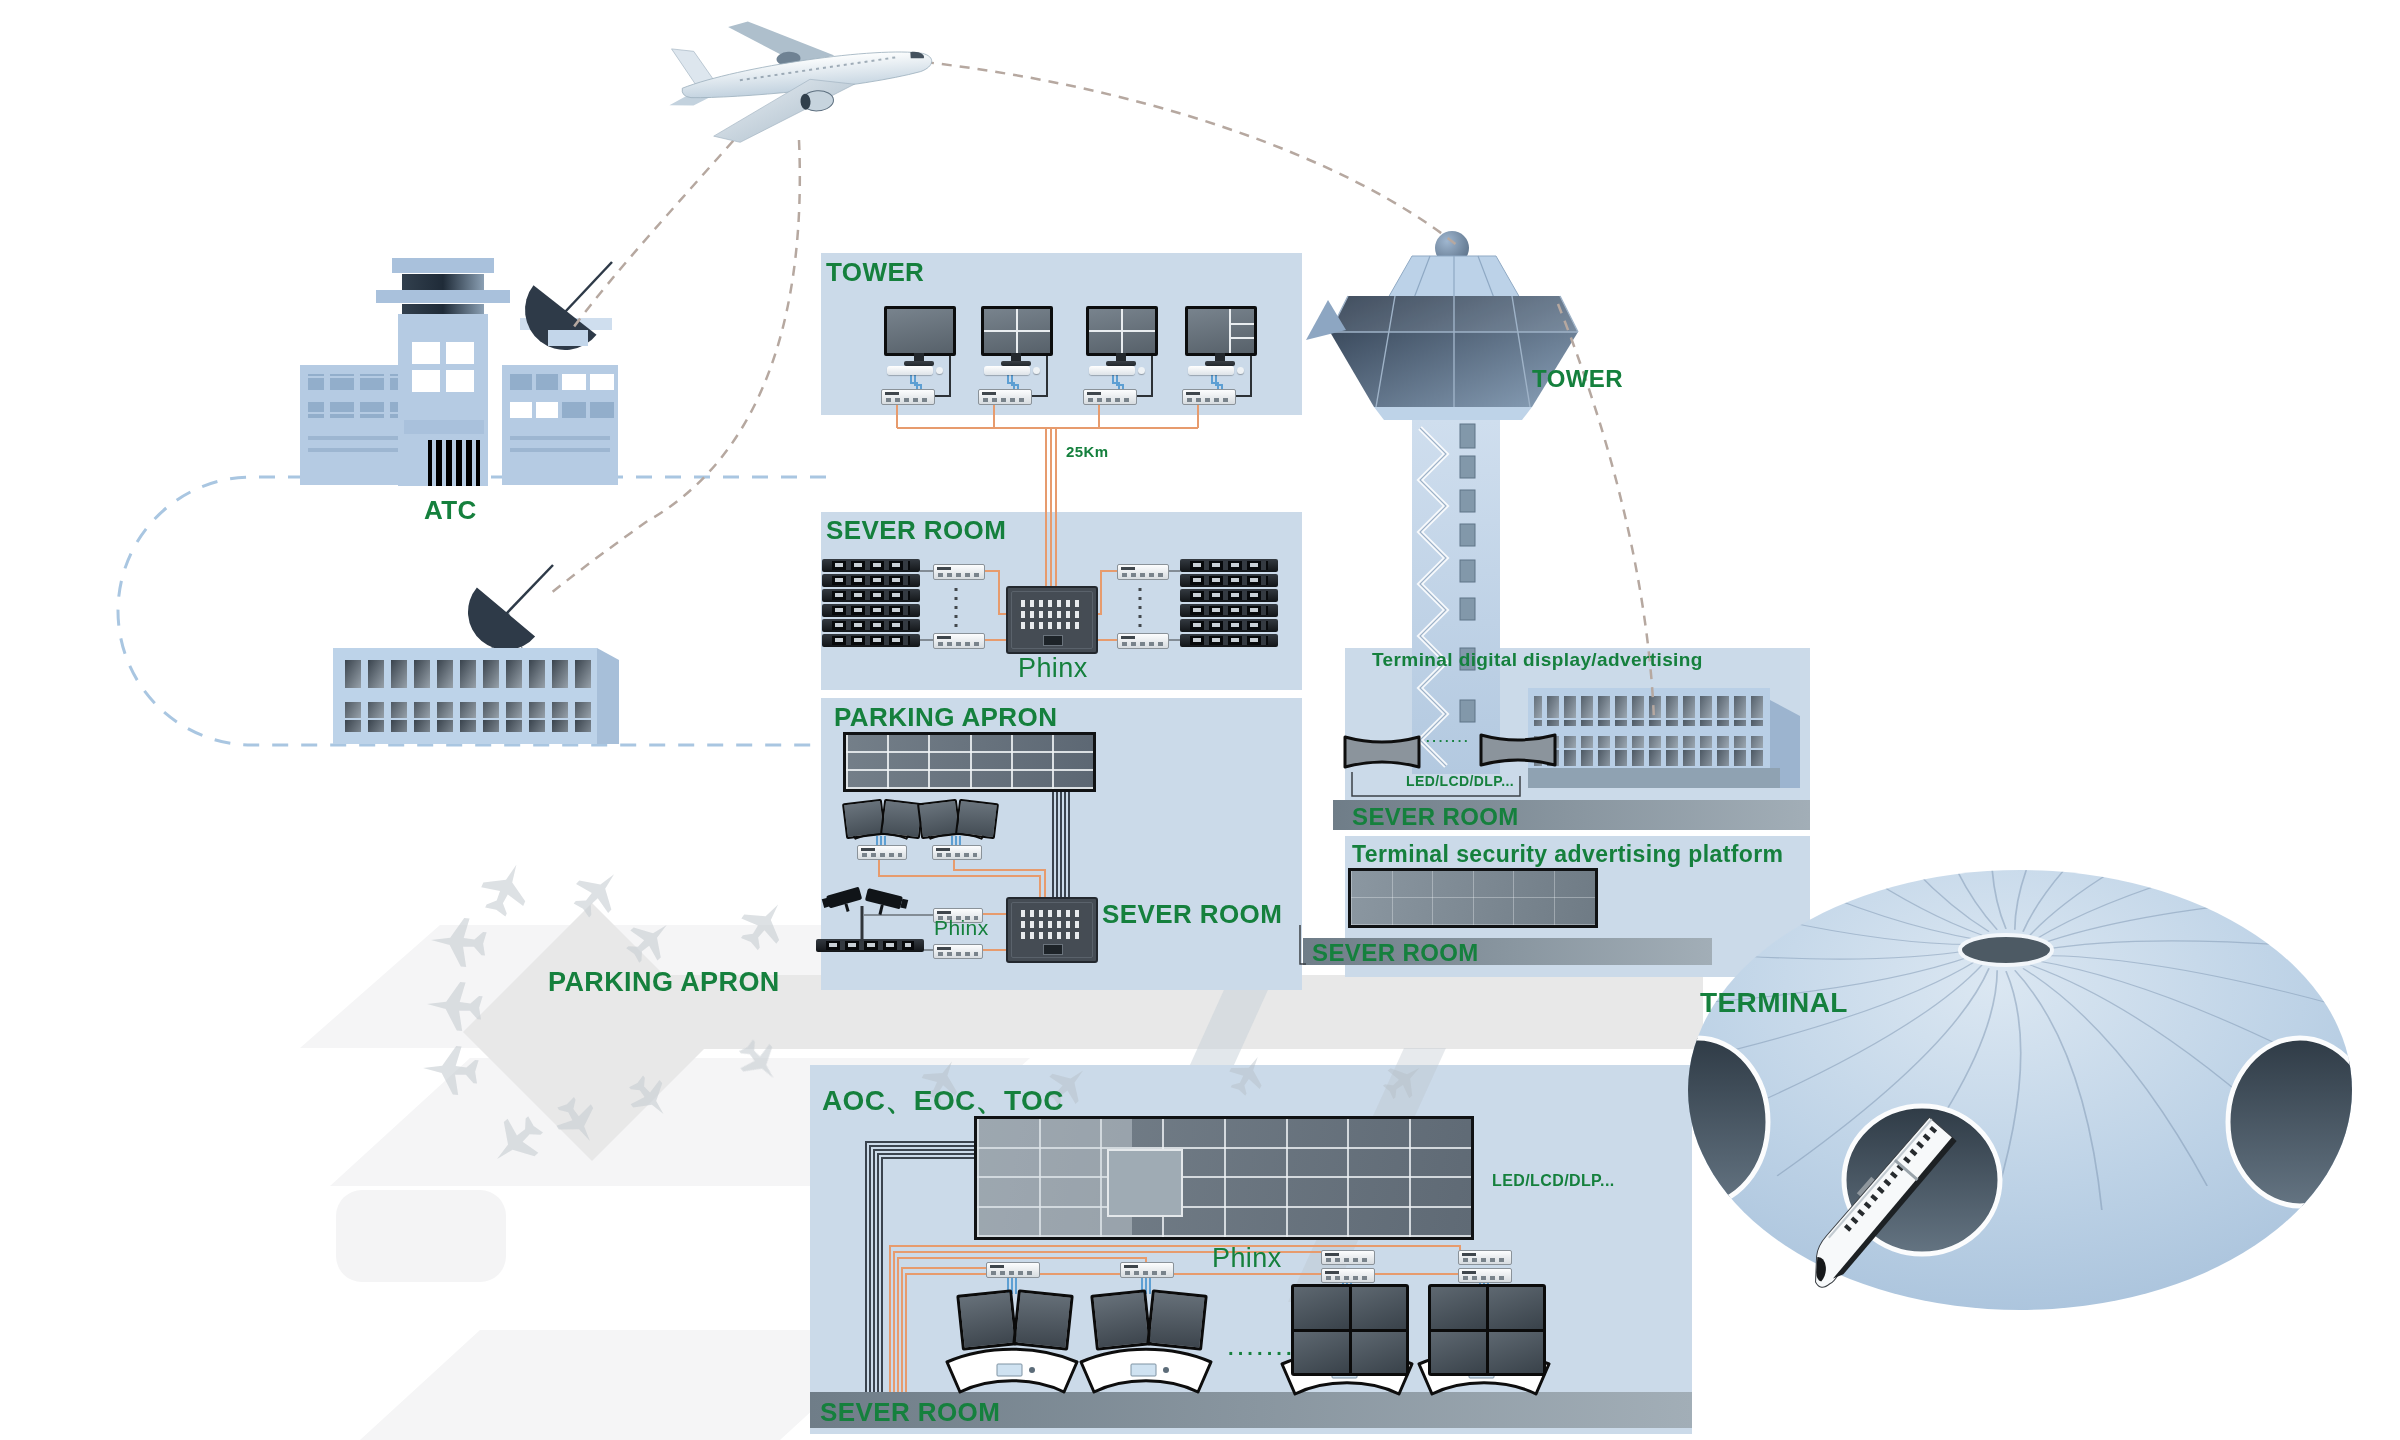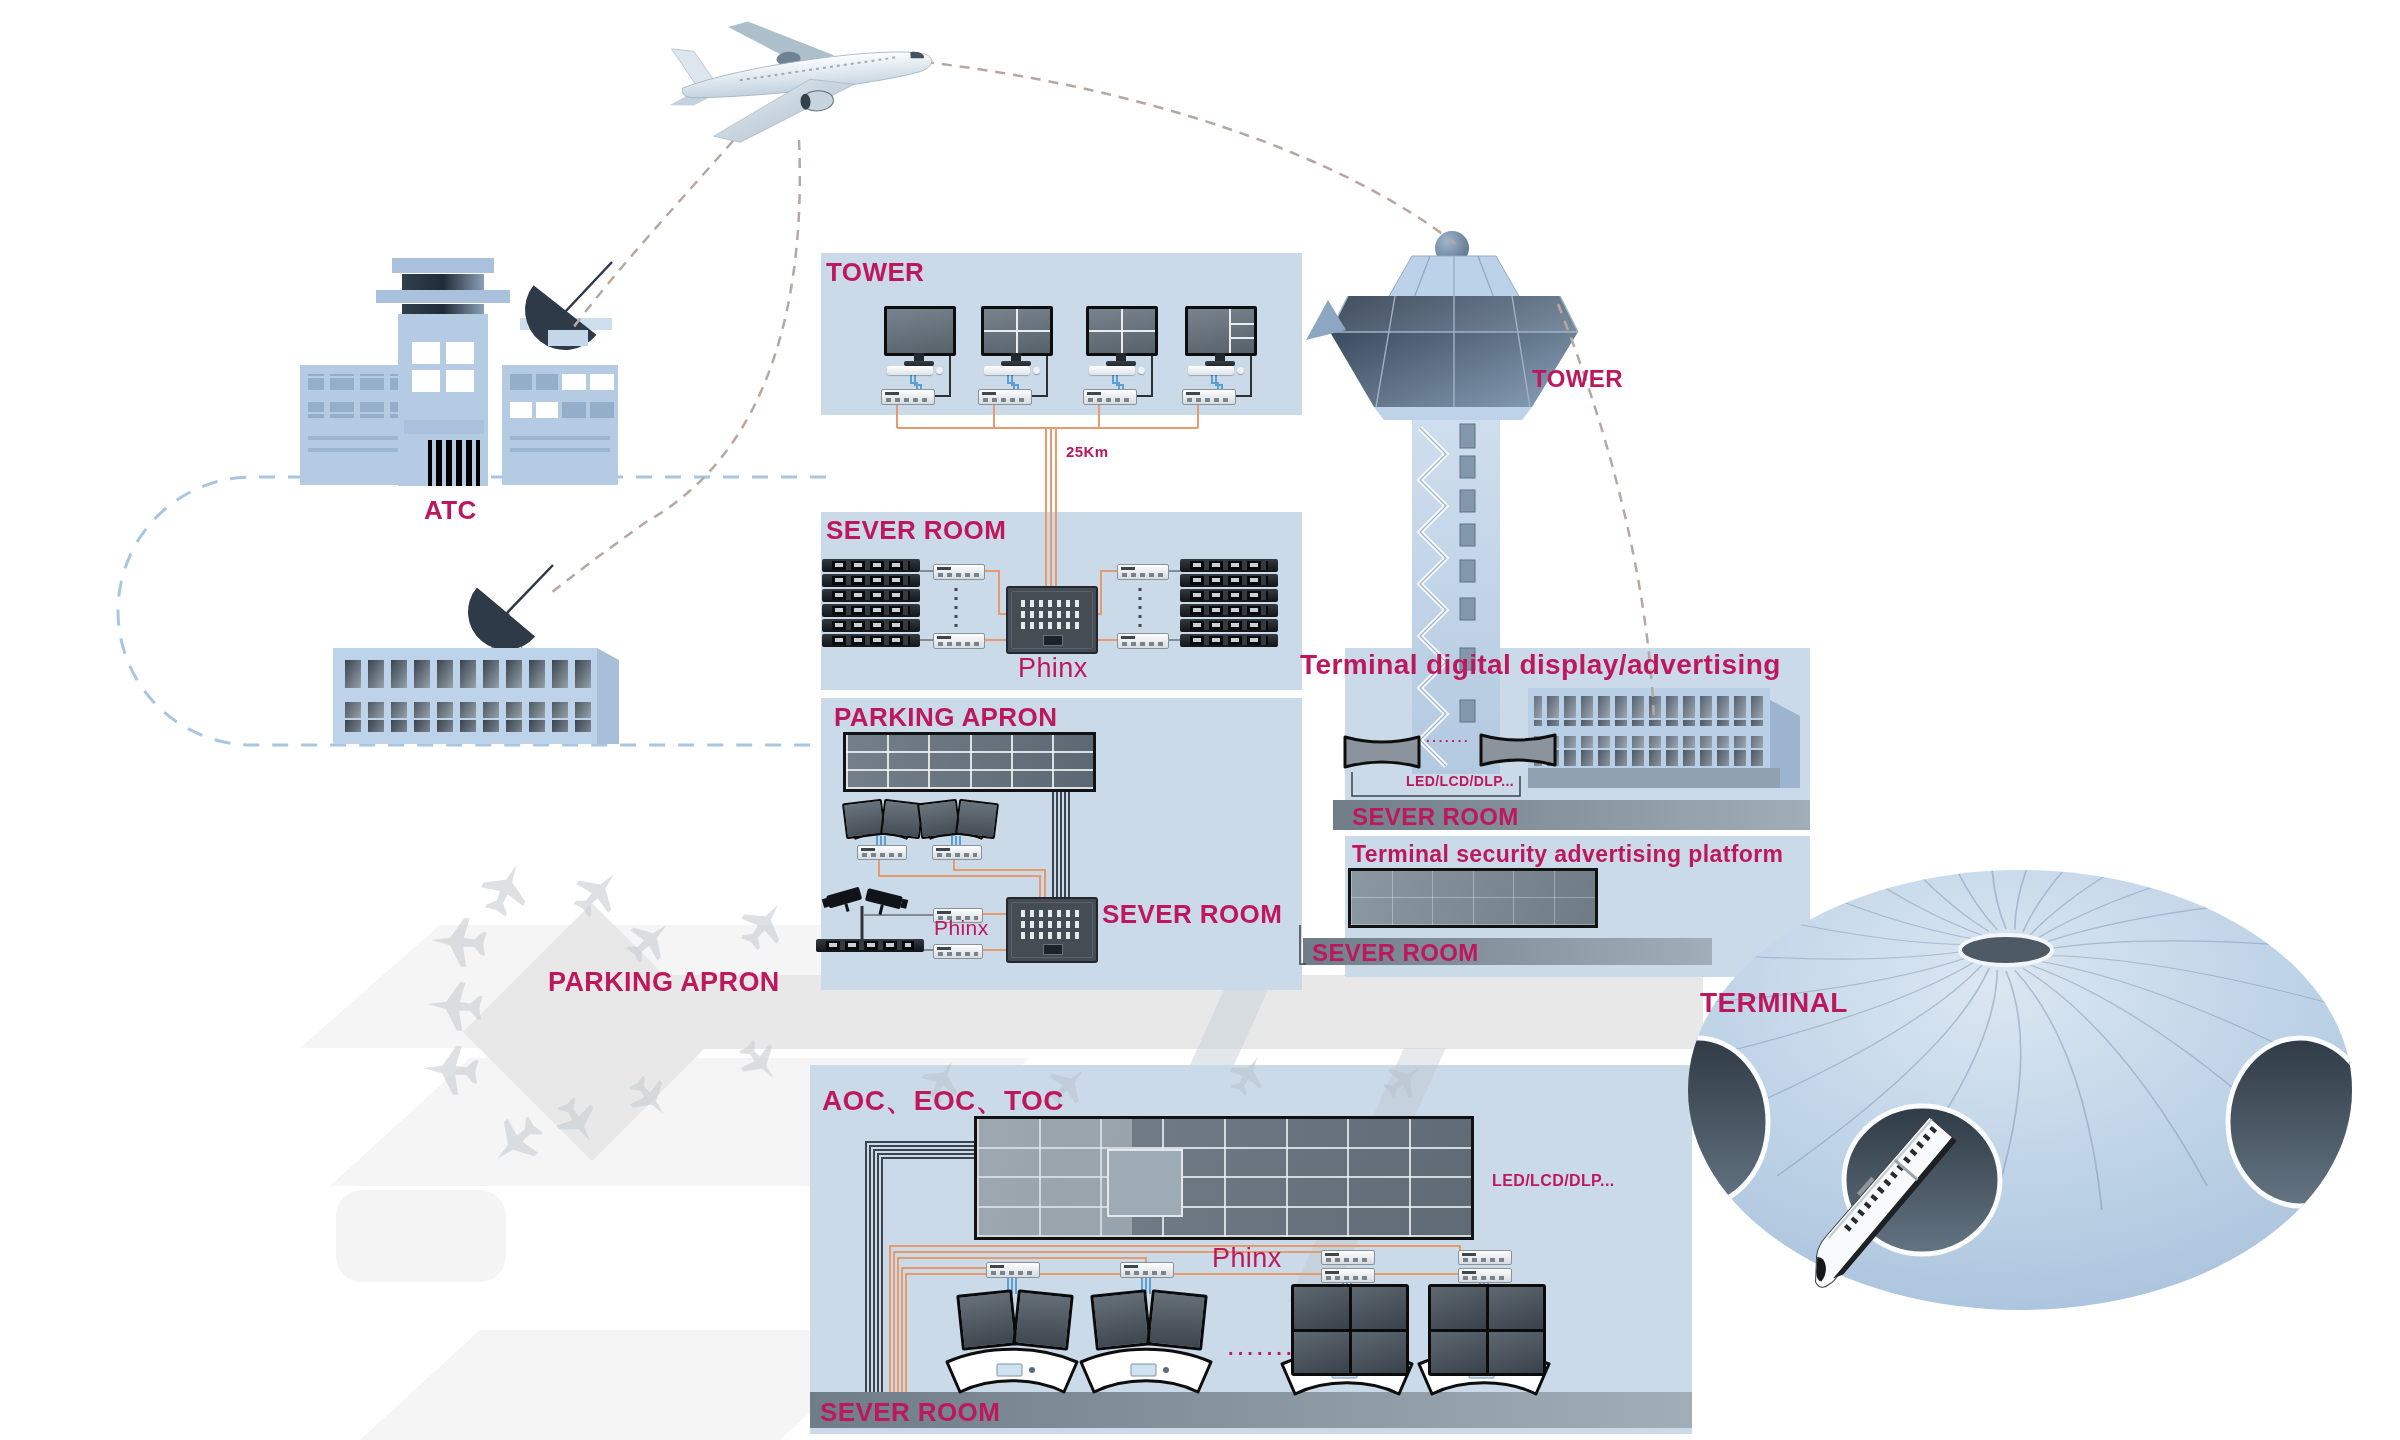--- a/index.html
+++ b/index.html
@@ -4,21 +4,21 @@
 <style>
   html,body{margin:0;padding:0;background:#fff;}
   .stage{position:relative;width:2400px;height:1440px;overflow:hidden;background:#fff;
          font-family:"Liberation Sans","DejaVu Sans",sans-serif;}
   .abs{position:absolute;}
   svg.layer{position:absolute;left:0;top:0;width:2400px;height:1440px;pointer-events:none;}
 
   
   .box{position:absolute;background:#cbdae9;}
   .bar{position:absolute;background:linear-gradient(90deg,#6f7d88,#a2aeb7);}
-  .lbl{position:absolute;font-weight:800;color:#be185d;letter-spacing:.4px;white-space:nowrap;line-height:1.1;}
+  .lbl{position:absolute;font-weight:800;color:#15803d;letter-spacing:.4px;white-space:nowrap;line-height:1.1;}
   .lbl.med{font-weight:500;}
 
   
   .wall{position:absolute;border:3px solid #101214;}
   .wall.pk{background:
       repeating-linear-gradient(90deg,rgba(240,244,246,.85) 0 2px,transparent 2px 41.2px),
       repeating-linear-gradient(0deg,rgba(240,244,246,.85) 0 2px,transparent 2px 18px),
       linear-gradient(100deg,#747f89,#5c6773);}
   .wall.aoc{background:
       repeating-linear-gradient(90deg,rgba(238,242,245,.8) 0 2px,transparent 2px 61.7px),
@@ -583,21 +583,21 @@
   <div class="abs" style="z-index:6">
     <div class="lbl" style="left:826px;top:258px;font-size:26px">TOWER</div>
     <div class="lbl" style="left:1066px;top:444px;font-size:15px">25Km</div>
     <div class="lbl" style="left:826px;top:516px;font-size:26px">SEVER ROOM</div>
     <div class="lbl med" style="left:1018px;top:654px;font-size:27px">Phinx</div>
     <div class="lbl" style="left:834px;top:703px;font-size:26px">PARKING APRON</div>
     <div class="lbl med" style="left:934px;top:916px;font-size:21px">Phinx</div>
     <div class="lbl" style="left:1102px;top:900px;font-size:26px">SEVER ROOM</div>
     <div class="lbl" style="left:424px;top:496px;font-size:26px">ATC</div>
     <div class="lbl" style="left:1532px;top:366px;font-size:24px">TOWER</div>
-    <div class="lbl" style="left:1300px;top:650px;font-size:28px">Terminal digital display/advertising</div>
+    <div class="lbl" style="left:1372px;top:650px;font-size:19px">Terminal digital display/advertising</div>
     <div class="lbl" style="left:1426px;top:734px;font-size:13px;letter-spacing:2px">·······</div>
     <div class="lbl" style="left:1406px;top:774px;font-size:14px">LED/LCD/DLP...</div>
     <div class="lbl" style="left:1352px;top:804px;font-size:24px">SEVER ROOM</div>
     <div class="lbl" style="left:1352px;top:842px;font-size:23px">Terminal security advertising platform</div>
     <div class="lbl" style="left:1312px;top:940px;font-size:24px">SEVER ROOM</div>
     <div class="lbl" style="left:1700px;top:988px;font-size:28px">TERMINAL</div>
     <div class="lbl" style="left:548px;top:968px;font-size:27px">PARKING APRON</div>
     <div class="lbl" style="left:822px;top:1086px;font-size:28px">AOC、EOC、TOC</div>
     <div class="lbl" style="left:1492px;top:1172px;font-size:16px">LED/LCD/DLP...</div>
     <div class="lbl med" style="left:1212px;top:1244px;font-size:27px">Phinx</div>

